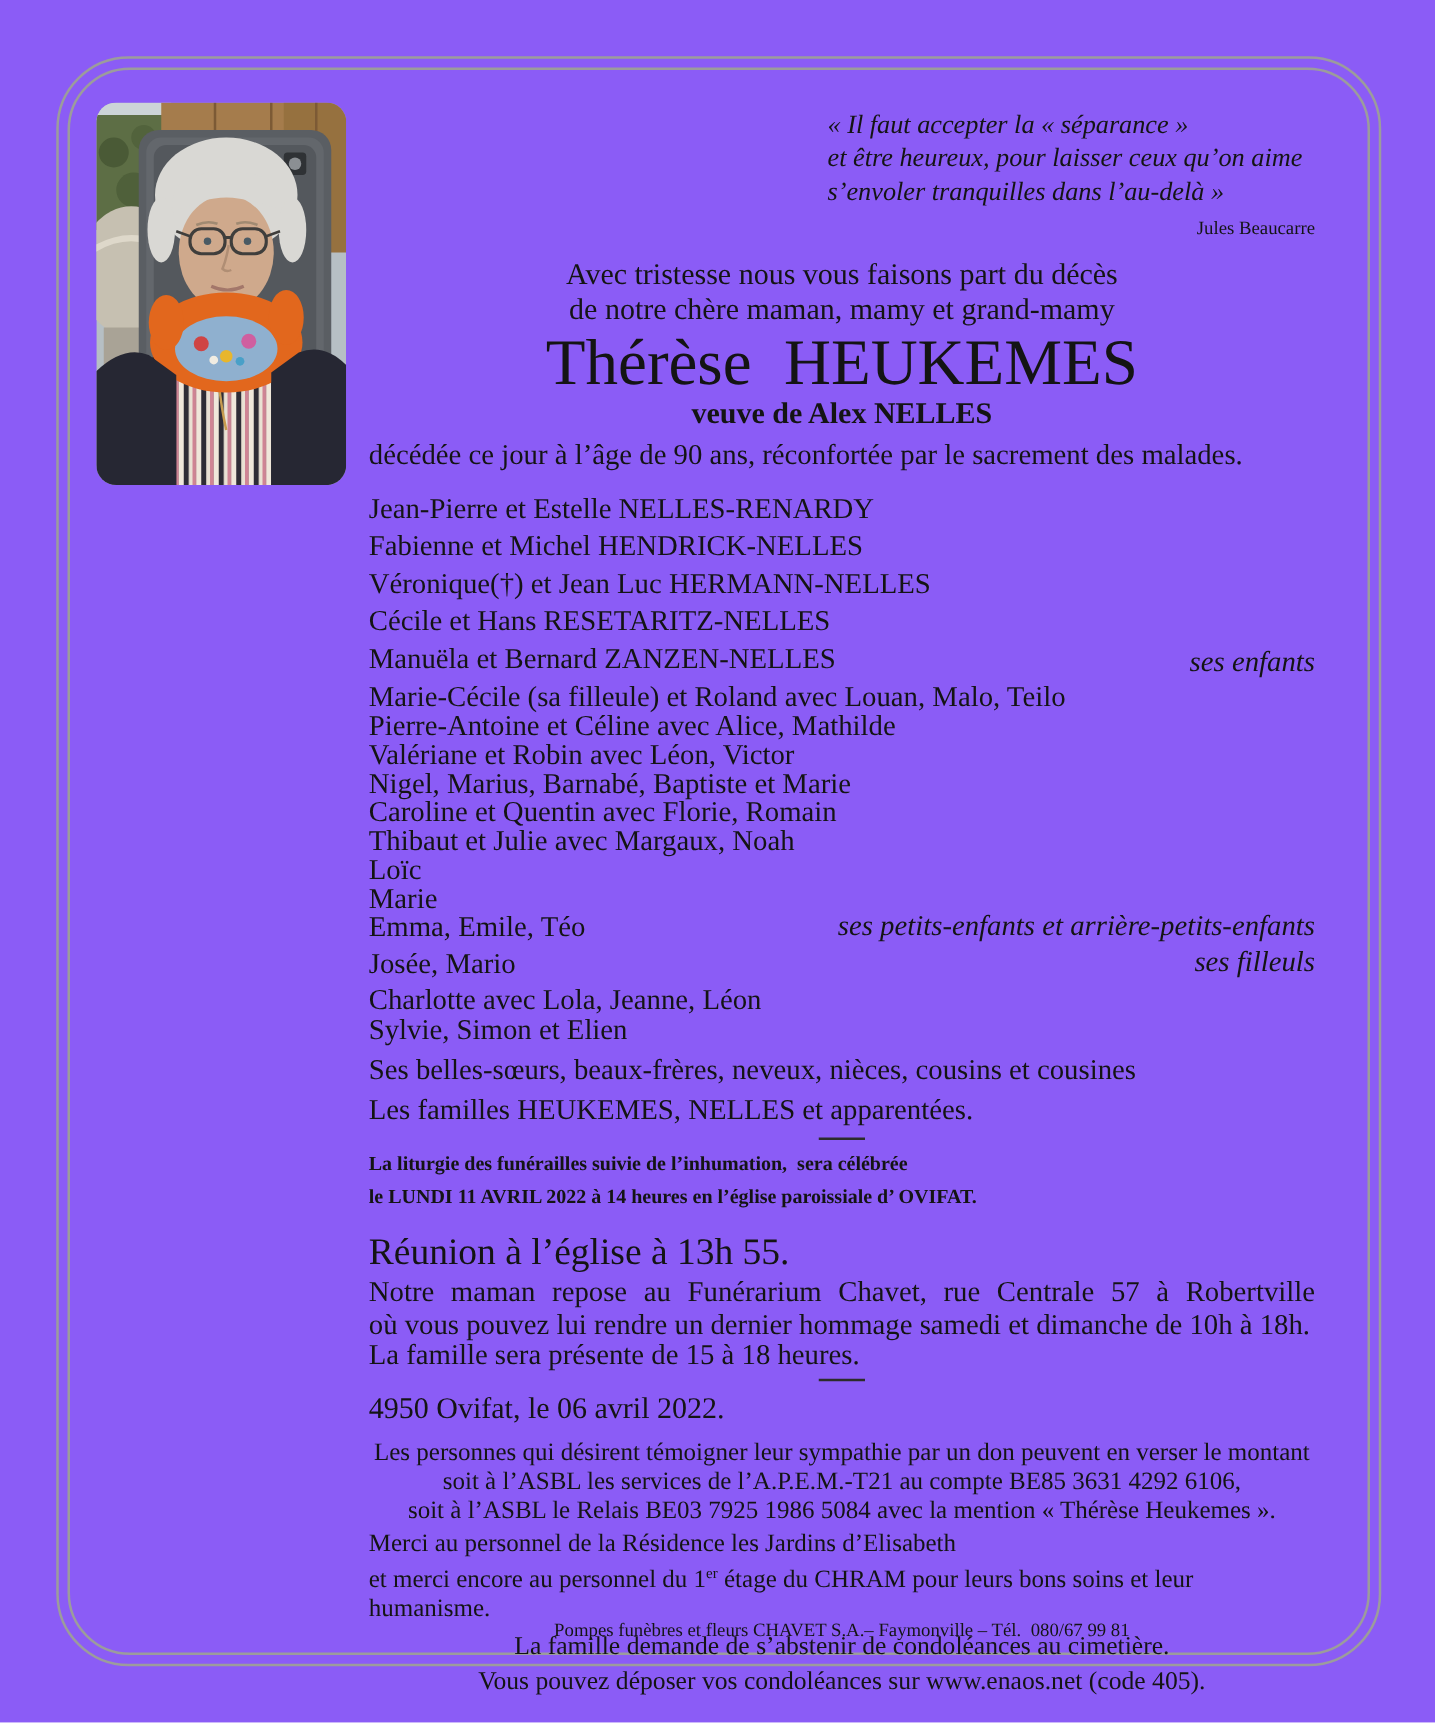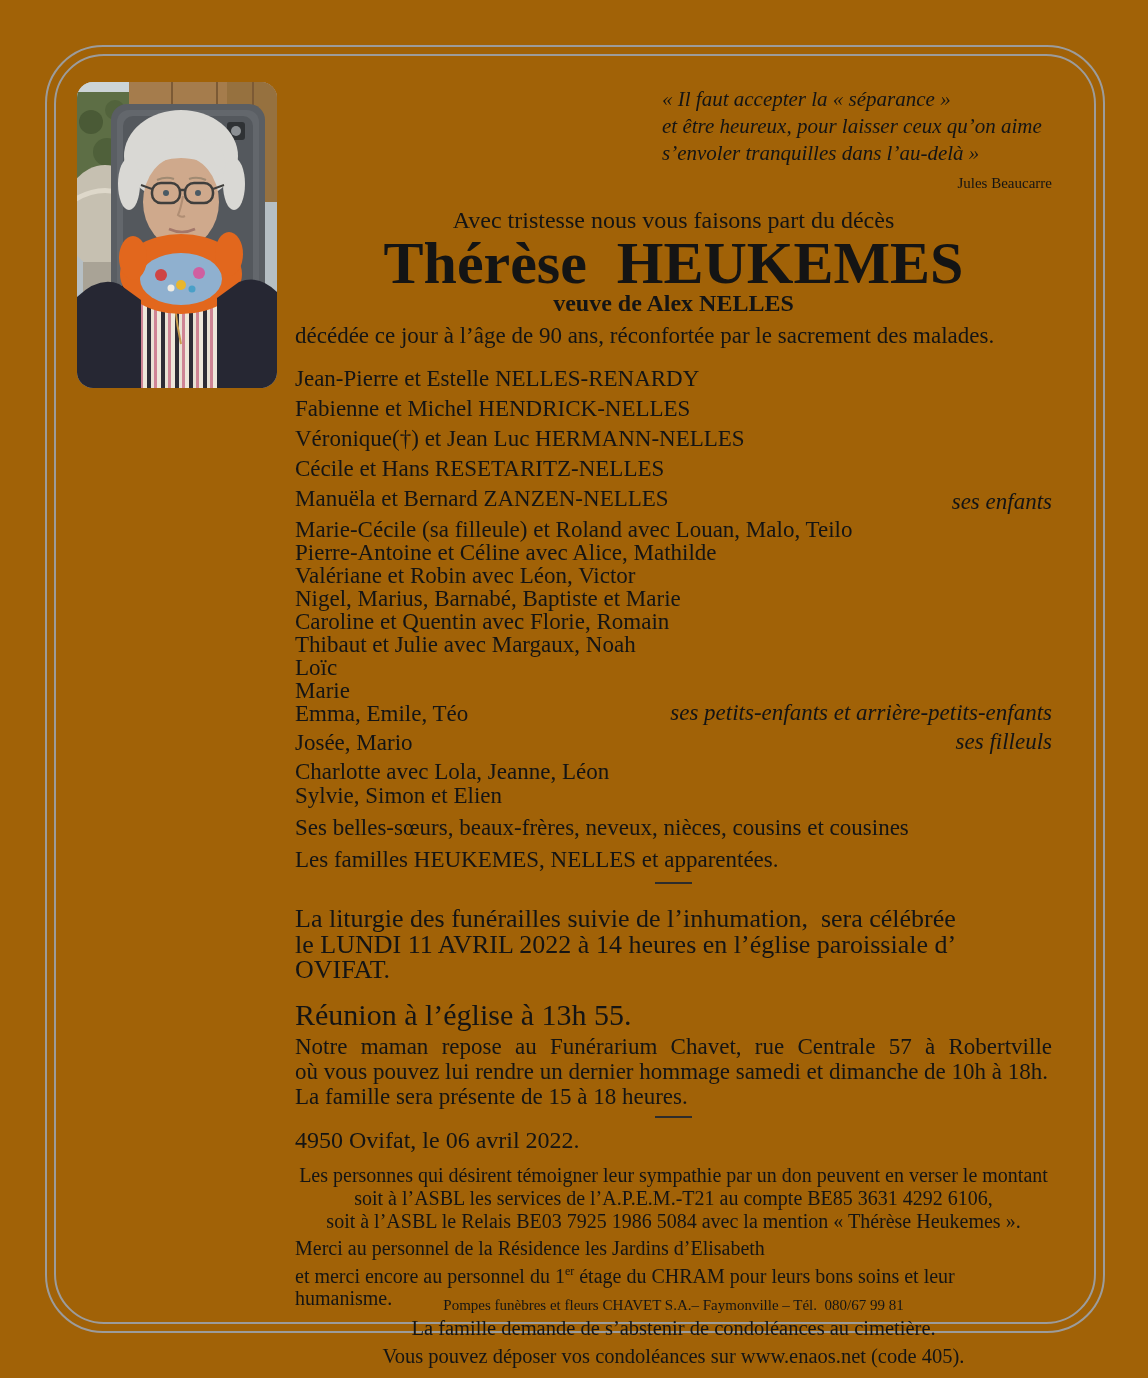--- a/index.html
+++ b/index.html
@@ -1,43 +1,43 @@
 <!DOCTYPE html>
 <html><head>
 <meta charset="utf-8">
 <style>
   html,body{margin:0;padding:0;background:#ffffff;}
-  .sheet{position:relative;width:1148px;height:1378px;background:#a16207;
+  .sheet{position:relative;width:1148px;height:1378px;background:#8b5cf6;
          font-family:"Liberation Serif",serif;color:#141414;overflow:hidden;}
   .border-outer{position:absolute;left:45px;top:45px;width:1056px;height:1284px;
          border:2px solid #9c9c9c;border-radius:58px;}
   .border-inner{position:absolute;left:7px;top:7px;right:7px;bottom:7px;
          border:2px solid #9c9c9c;border-radius:50px;}
   .photo{position:absolute;left:77px;top:82px;width:200px;height:306px;
          border-radius:16px;overflow:hidden;}
   .photo svg{display:block;}
   .quote{position:absolute;left:662px;top:86px;width:390px;font-style:italic;
          font-size:21px;line-height:27px;}
   .quote-author{font-style:normal;text-align:right;font-size:15px;margin-top:3px;}
   .main{position:absolute;left:295px;top:206px;width:757px;}
   .center{text-align:center;}
   .intro{font-size:24px;line-height:28px;}
-  .name{font-size:60px;font-weight:bold;line-height:54px;margin-top:2px;white-space:pre;}
+  .name{font-size:52px;font-weight:normal;line-height:54px;margin-top:2px;white-space:pre;}
   .relation{font-size:24px;font-weight:bold;line-height:27px;}
   .death{font-size:23px;line-height:28px;margin-top:5px;}
   .group{position:relative;font-size:23px;}
   .children{line-height:30px;margin-top:14px;}
   .grandchildren{line-height:23px;margin-top:4px;}
   .godchildren{line-height:23px;margin-top:6px;}
   .extended{line-height:23.5px;margin-top:6px;}
   .side-label{position:absolute;right:0;bottom:2px;font-style:italic;font-size:23px;line-height:21px;}
   .inlaws{font-size:23px;line-height:29px;margin-top:6px;}
   .families{font-size:23px;line-height:29px;margin-top:3px;}
   .sep{width:37px;border-top:2px solid #2c2c2c;margin:8px auto 0;}
-  .liturgy{font-size:26px;line-height:25.5px;margin-top:22px;}
+  .liturgy{font-size:16px;line-height:25.5px;margin-top:7px;font-weight:bold;}
   .meeting{font-size:30px;line-height:29px;margin-top:17px;}
   .repose{font-size:23px;line-height:25.5px;margin-top:5px;}
   .justify-line{text-align:justify;text-align-last:justify;}
   .presence{line-height:23px;}
   .dateline{font-size:24px;line-height:30px;margin-top:7px;text-align:left;}
   .donation{font-size:20px;line-height:23px;margin-top:9px;text-align:center;}
   .thanks{font-size:20px;line-height:23px;margin-top:4px;text-align:left;}
   .thanks sup{font-size:12px;}
   .condolences{font-size:20.5px;line-height:28px;margin-top:4px;text-align:center;}
   .footer{position:absolute;left:295px;width:757px;top:1297px;text-align:center;
@@ -128,20 +128,21 @@
         <div>et être heureux, pour laisser ceux qu’on aime</div>
         <div>s’envoler tranquilles dans l’au-delà »</div>
       </div>
     <div class="quote-author">Jules Beaucarre</div>
   </div>
 
   <div class="main">
 
     <div class="intro center">
       <div>Avec tristesse nous vous faisons part du décès</div>
+      <div>de notre chère maman, mamy et grand-mamy</div>
     </div>
 
     <div class="name center">Thérèse  HEUKEMES</div>
     <div class="relation center">veuve de Alex NELLES</div>
     <div class="death">décédée ce jour à l’âge de 90 ans, réconfortée par le sacrement des malades.</div>
 
     <div class="group children">
       <div>
           <div>Jean-Pierre et Estelle NELLES-RENARDY</div>
           <div>Fabienne et Michel HENDRICK-NELLES</div>

